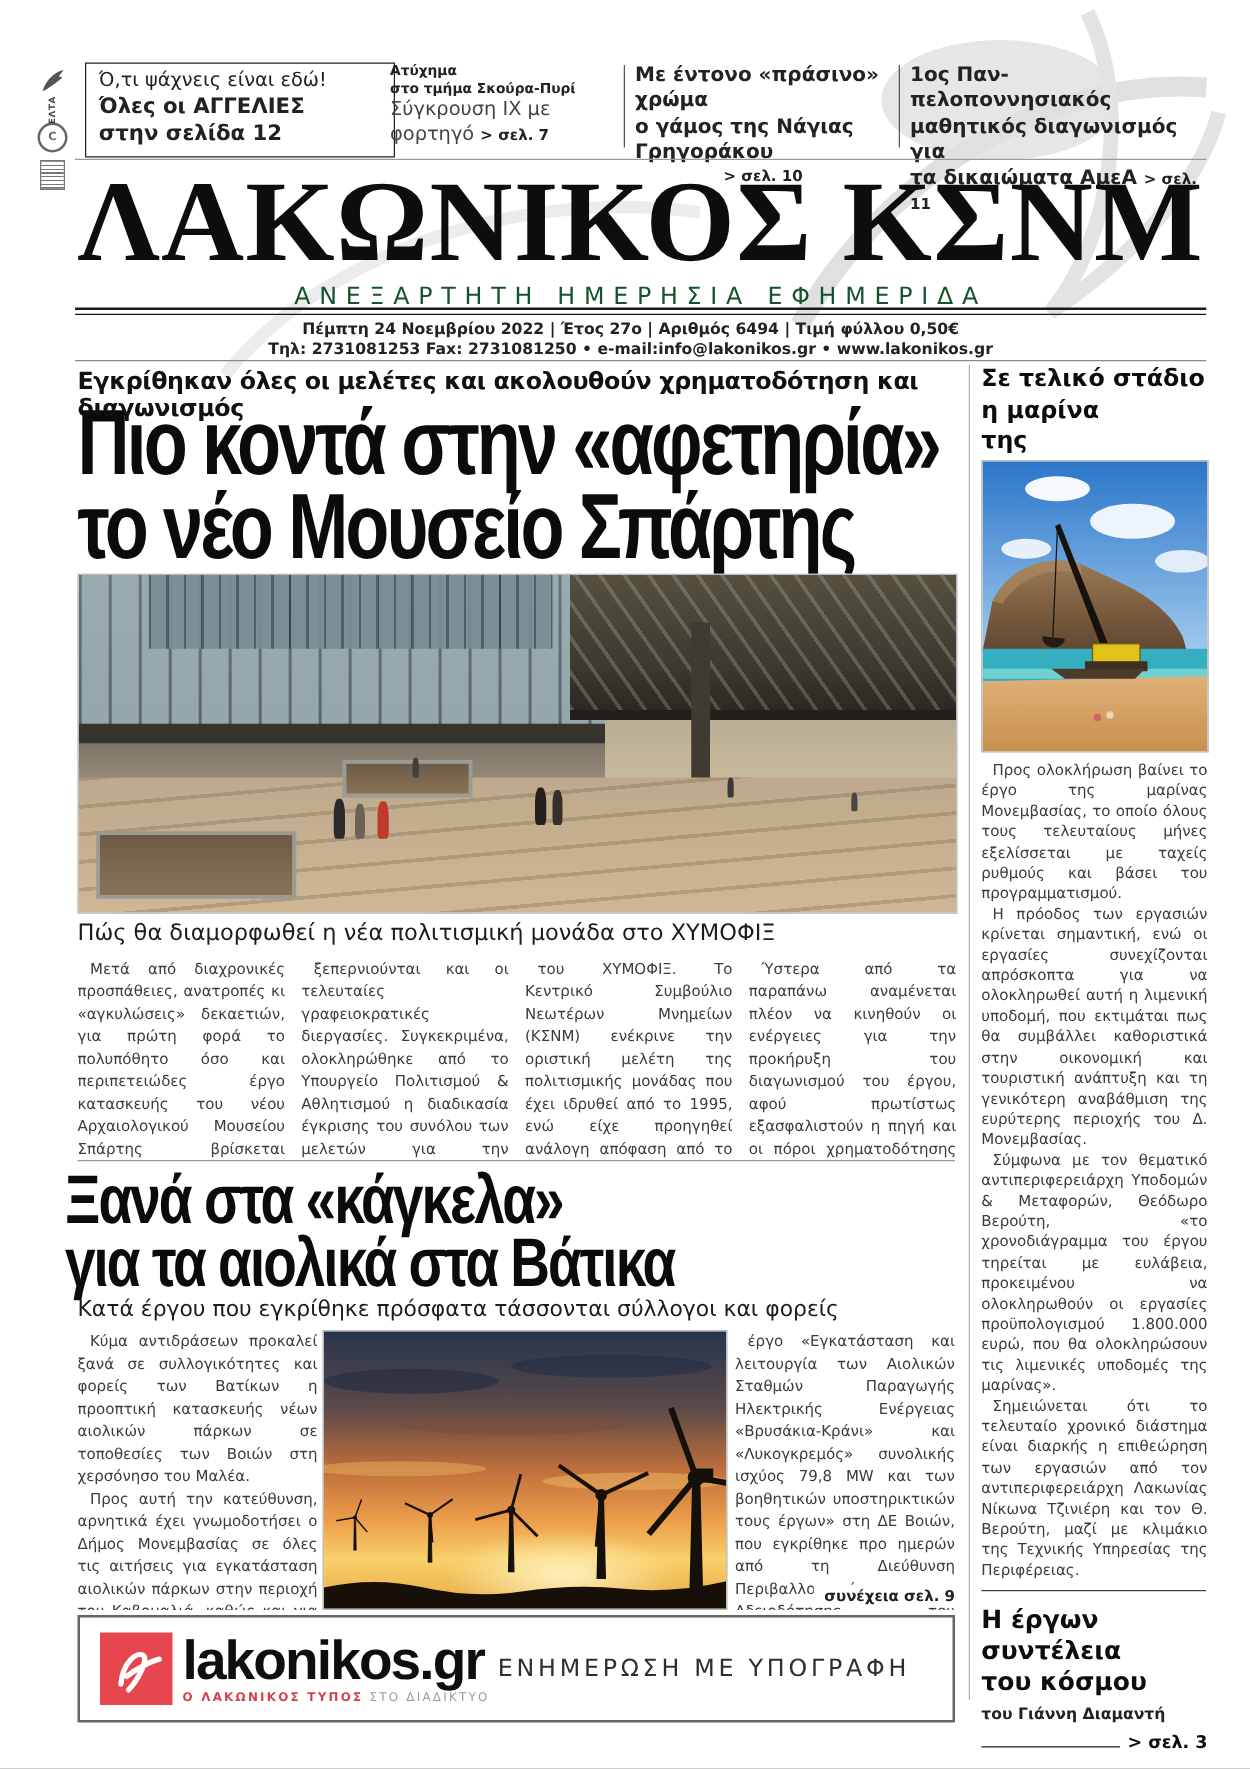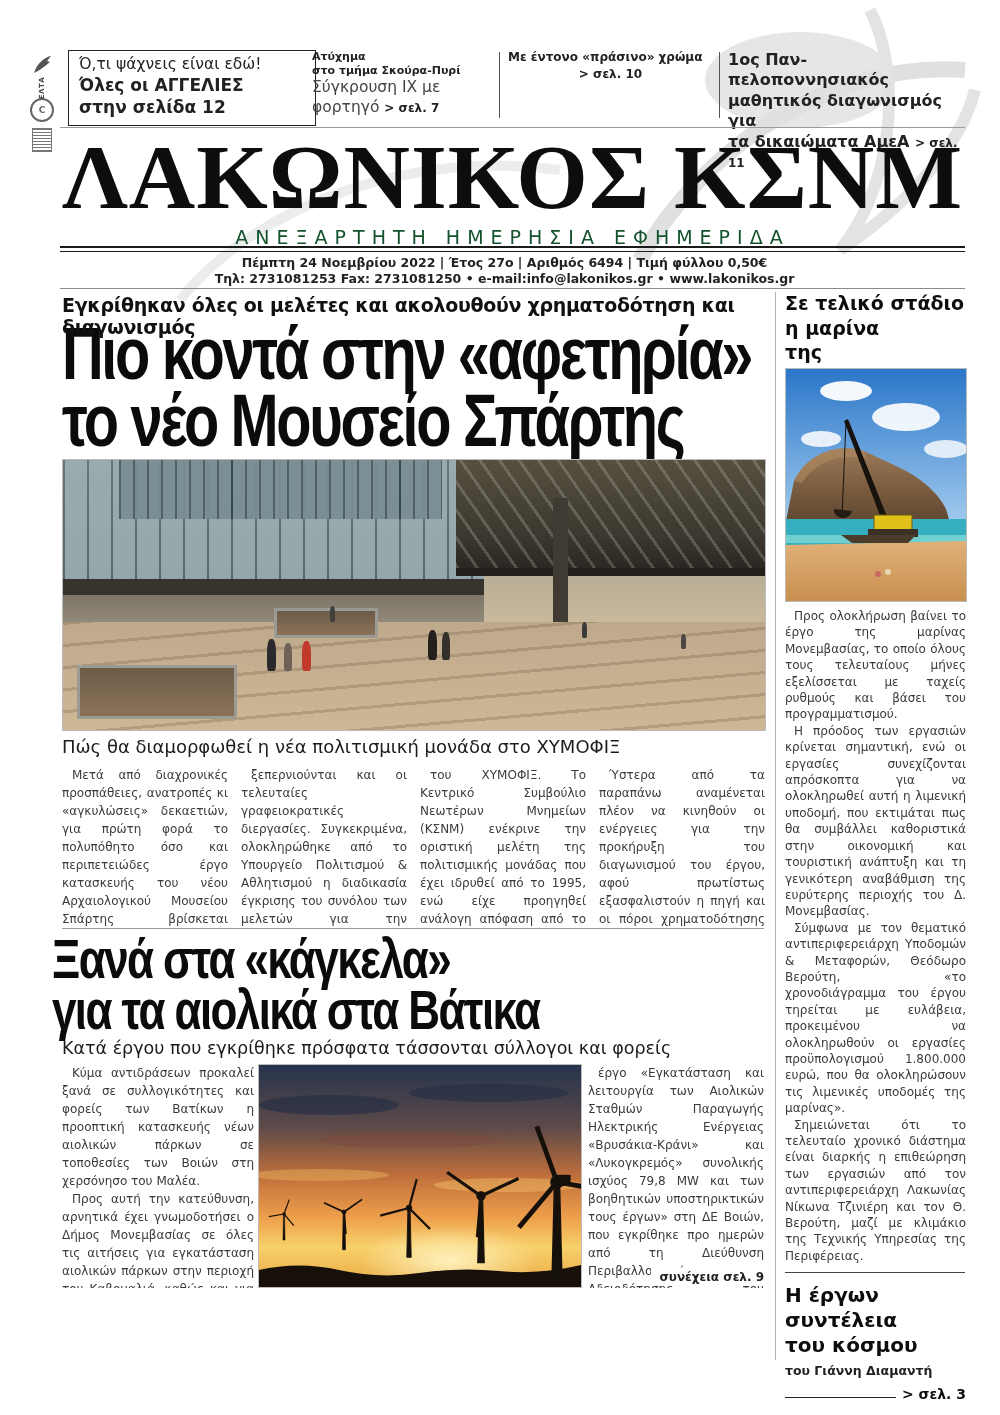--- a/index.html
+++ b/index.html
@@ -18,21 +18,21 @@
   
   .teaser{top:50px;font-size:16px;line-height:1.28;color:#222;}
   .t-box{left:68px;width:226px;height:66px;border:1.5px solid #222;padding:4px 10px;}
   .t-box .l1{font-size:15.5px;}
   .t-box .l2,.t-box .l3{font-size:17px;font-weight:700;}
   .t2{left:312px;width:180px;}
   .t2 .b{font-weight:700;font-size:11px;}
   .t2 .sub{font-size:15.5px;color:#444;}
   .page-ref{font-size:12px;font-weight:700;color:#222;}
   .t3{left:508px;width:205px;}
-  .t3 .b{font-weight:700;font-size:12px;}
+  .t3 .b{font-weight:700;font-size:16px;}
   .t3 .pr{text-align:center;margin-top:2px;}
   .t4{left:728px;width:237px;}
   .t4 .b{font-weight:700;font-size:16px;}
   .vline{width:1px;background:#555;top:52px;height:66px;}
   .vl1{left:499px;}
   .vl2{left:719px;}
   
   .hrule{left:60px;width:905px;background:#9a9a9a;height:1px;}
   .r1{top:127px;}
   .r-thick{top:246px;height:2px;background:#1a1a1a;}
@@ -146,20 +146,21 @@
   <div class="abs content teaser t2">
     <div class="b">Ατύχημα</div>
     <div class="b">στο τμήμα Σκούρα-Πυρί</div>
     <div class="sub"><span>Σύγκρουση ΙΧ με φορτηγό</span> <span class="page-ref">&gt; σελ. 7</span></div>
   </div>
 
   <div class="abs content vline vl1"></div>
 
   <div class="abs content teaser t3">
     <div class="b">Με έντονο «πράσινο» χρώμα</div>
+    <div class="b">ο γάμος της Νάγιας Γρηγοράκου</div>
     <div class="pr page-ref">&gt; σελ. 10</div>
   </div>
 
   <div class="abs content vline vl2"></div>
 
   <div class="abs content teaser t4">
     <div class="b">1ος Παν-πελοποννησιακός</div>
     <div class="b">μαθητικός διαγωνισμός για</div>
     <div class="b"><span>τα δικαιώματα ΑμεΑ</span> <span class="page-ref">&gt; σελ. 11</span></div>
   </div>
@@ -328,20 +329,32 @@
         </g>
       </g>
     </svg>
   </div>
 
   <div class="abs content art2colR">
     <p>έργο «Εγκατάσταση και λειτουργία των Αιολικών Σταθμών Παραγωγής Ηλεκτρικής Ενέργειας «Βρυσάκια-Κράνι» και «Λυκογκρεμός» συνολικής ισχύος 79,8 MW και των βοηθητικών υποστηρικτικών τους έργων» στη ΔΕ Βοιών, που εγκρίθηκε προ ημερών από τη Διεύθυνση Περιβαλλοντικής Αδειοδότησης του Υπουργείου Περιβάλλοντος &amp; Ενέργειας.</p>
     <div class="continuation">συνέχεια σελ. 9</div>
   </div>
 
+  <div class="abs content banner">
+    <div class="logo-sq">
+      <svg width="46" height="46" viewBox="0 0 60 60">
+        <path d="M14,46 C16,24 30,12 37,16 C44,20 30,44 22,52 M20,38 C30,30 46,22 54,20" stroke="#fff" stroke-width="5.5" fill="none" stroke-linecap="round"></path>
+      </svg>
+    </div>
+    <div class="logo-text-wrap">
+      <div class="logo-main">lakonikos.gr</div>
+      <div class="logo-tag"><span class="tag-red">Ο ΛΑΚΩΝΙΚΟΣ ΤΥΠΟΣ</span><span class="tag-gray"> ΣΤΟ ΔΙΑΔΙΚΤΥΟ</span></div>
+    </div>
+    <div class="slogan">ΕΝΗΜΕΡΩΣΗ ΜΕ ΥΠΟΓΡΑΦΗ</div>
+  </div>
 
   <div class="abs content sb-title">
     <span>Σε τελικό στάδιο</span>
     <span>η μαρίνα</span>
     <span>της Μονεμβασιάς</span>
   </div>
 
   <div class="abs content photo-frame marina">
     <svg width="180" height="232" viewBox="0 0 180 232">
       <defs>

